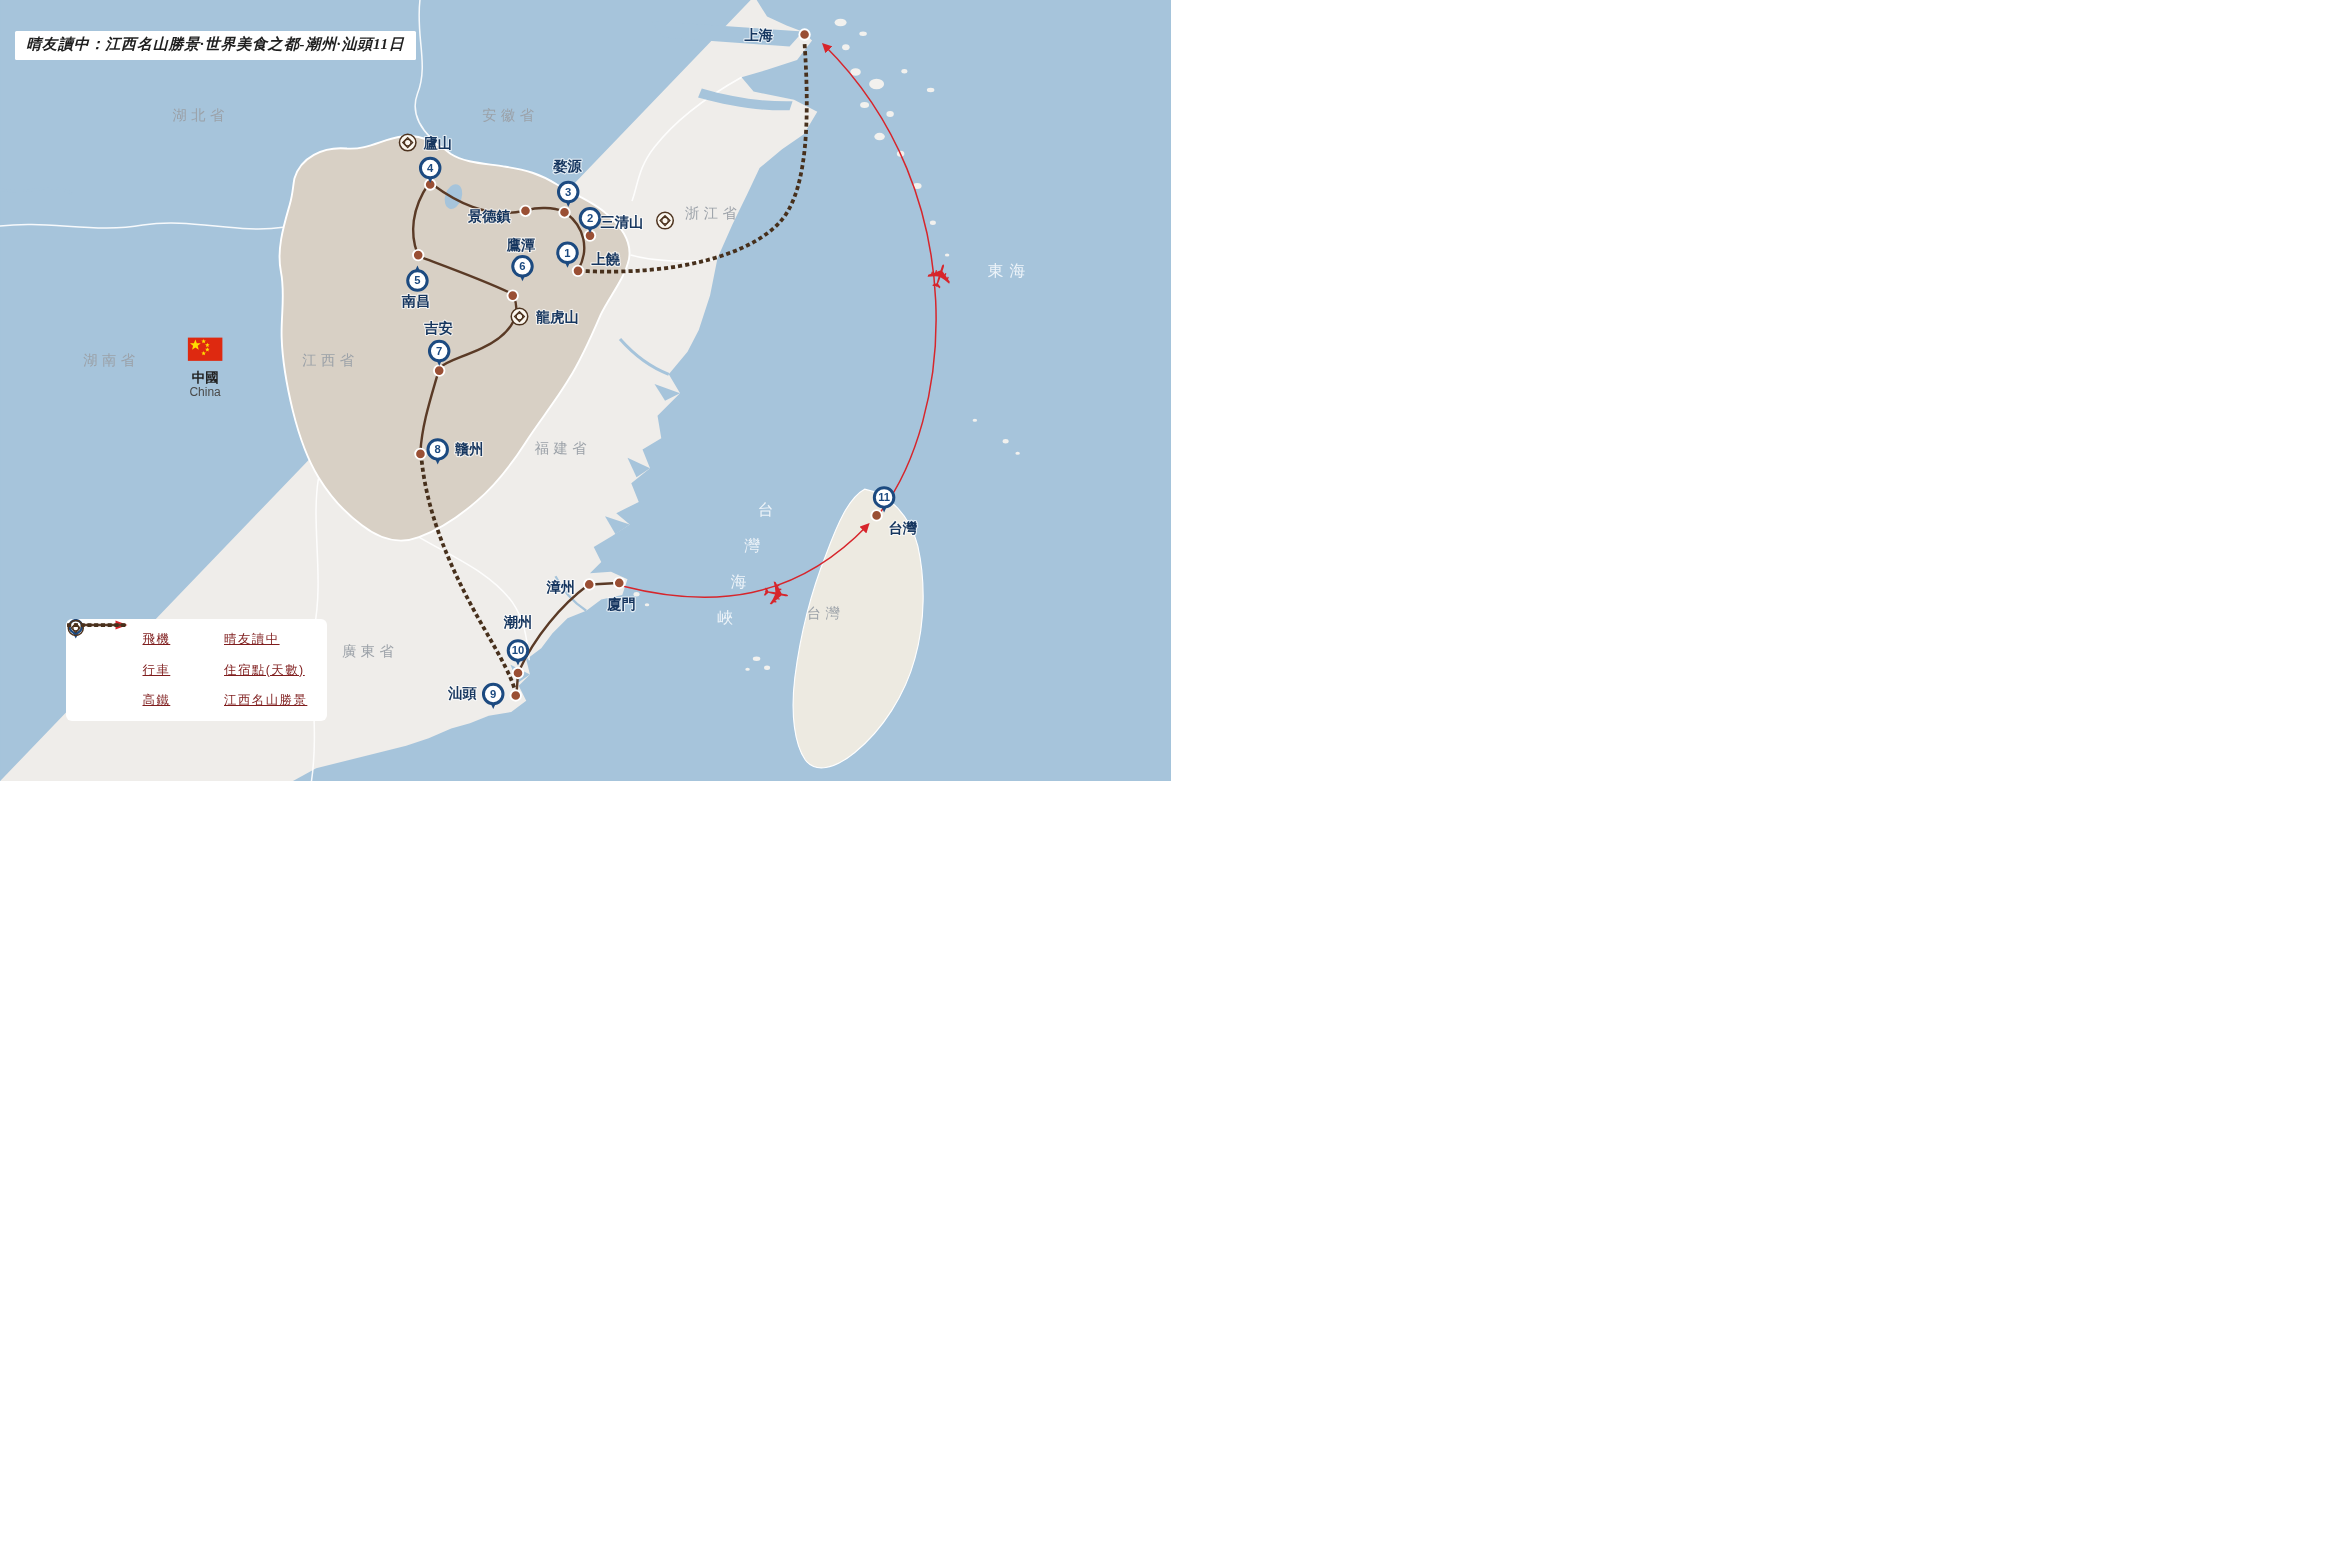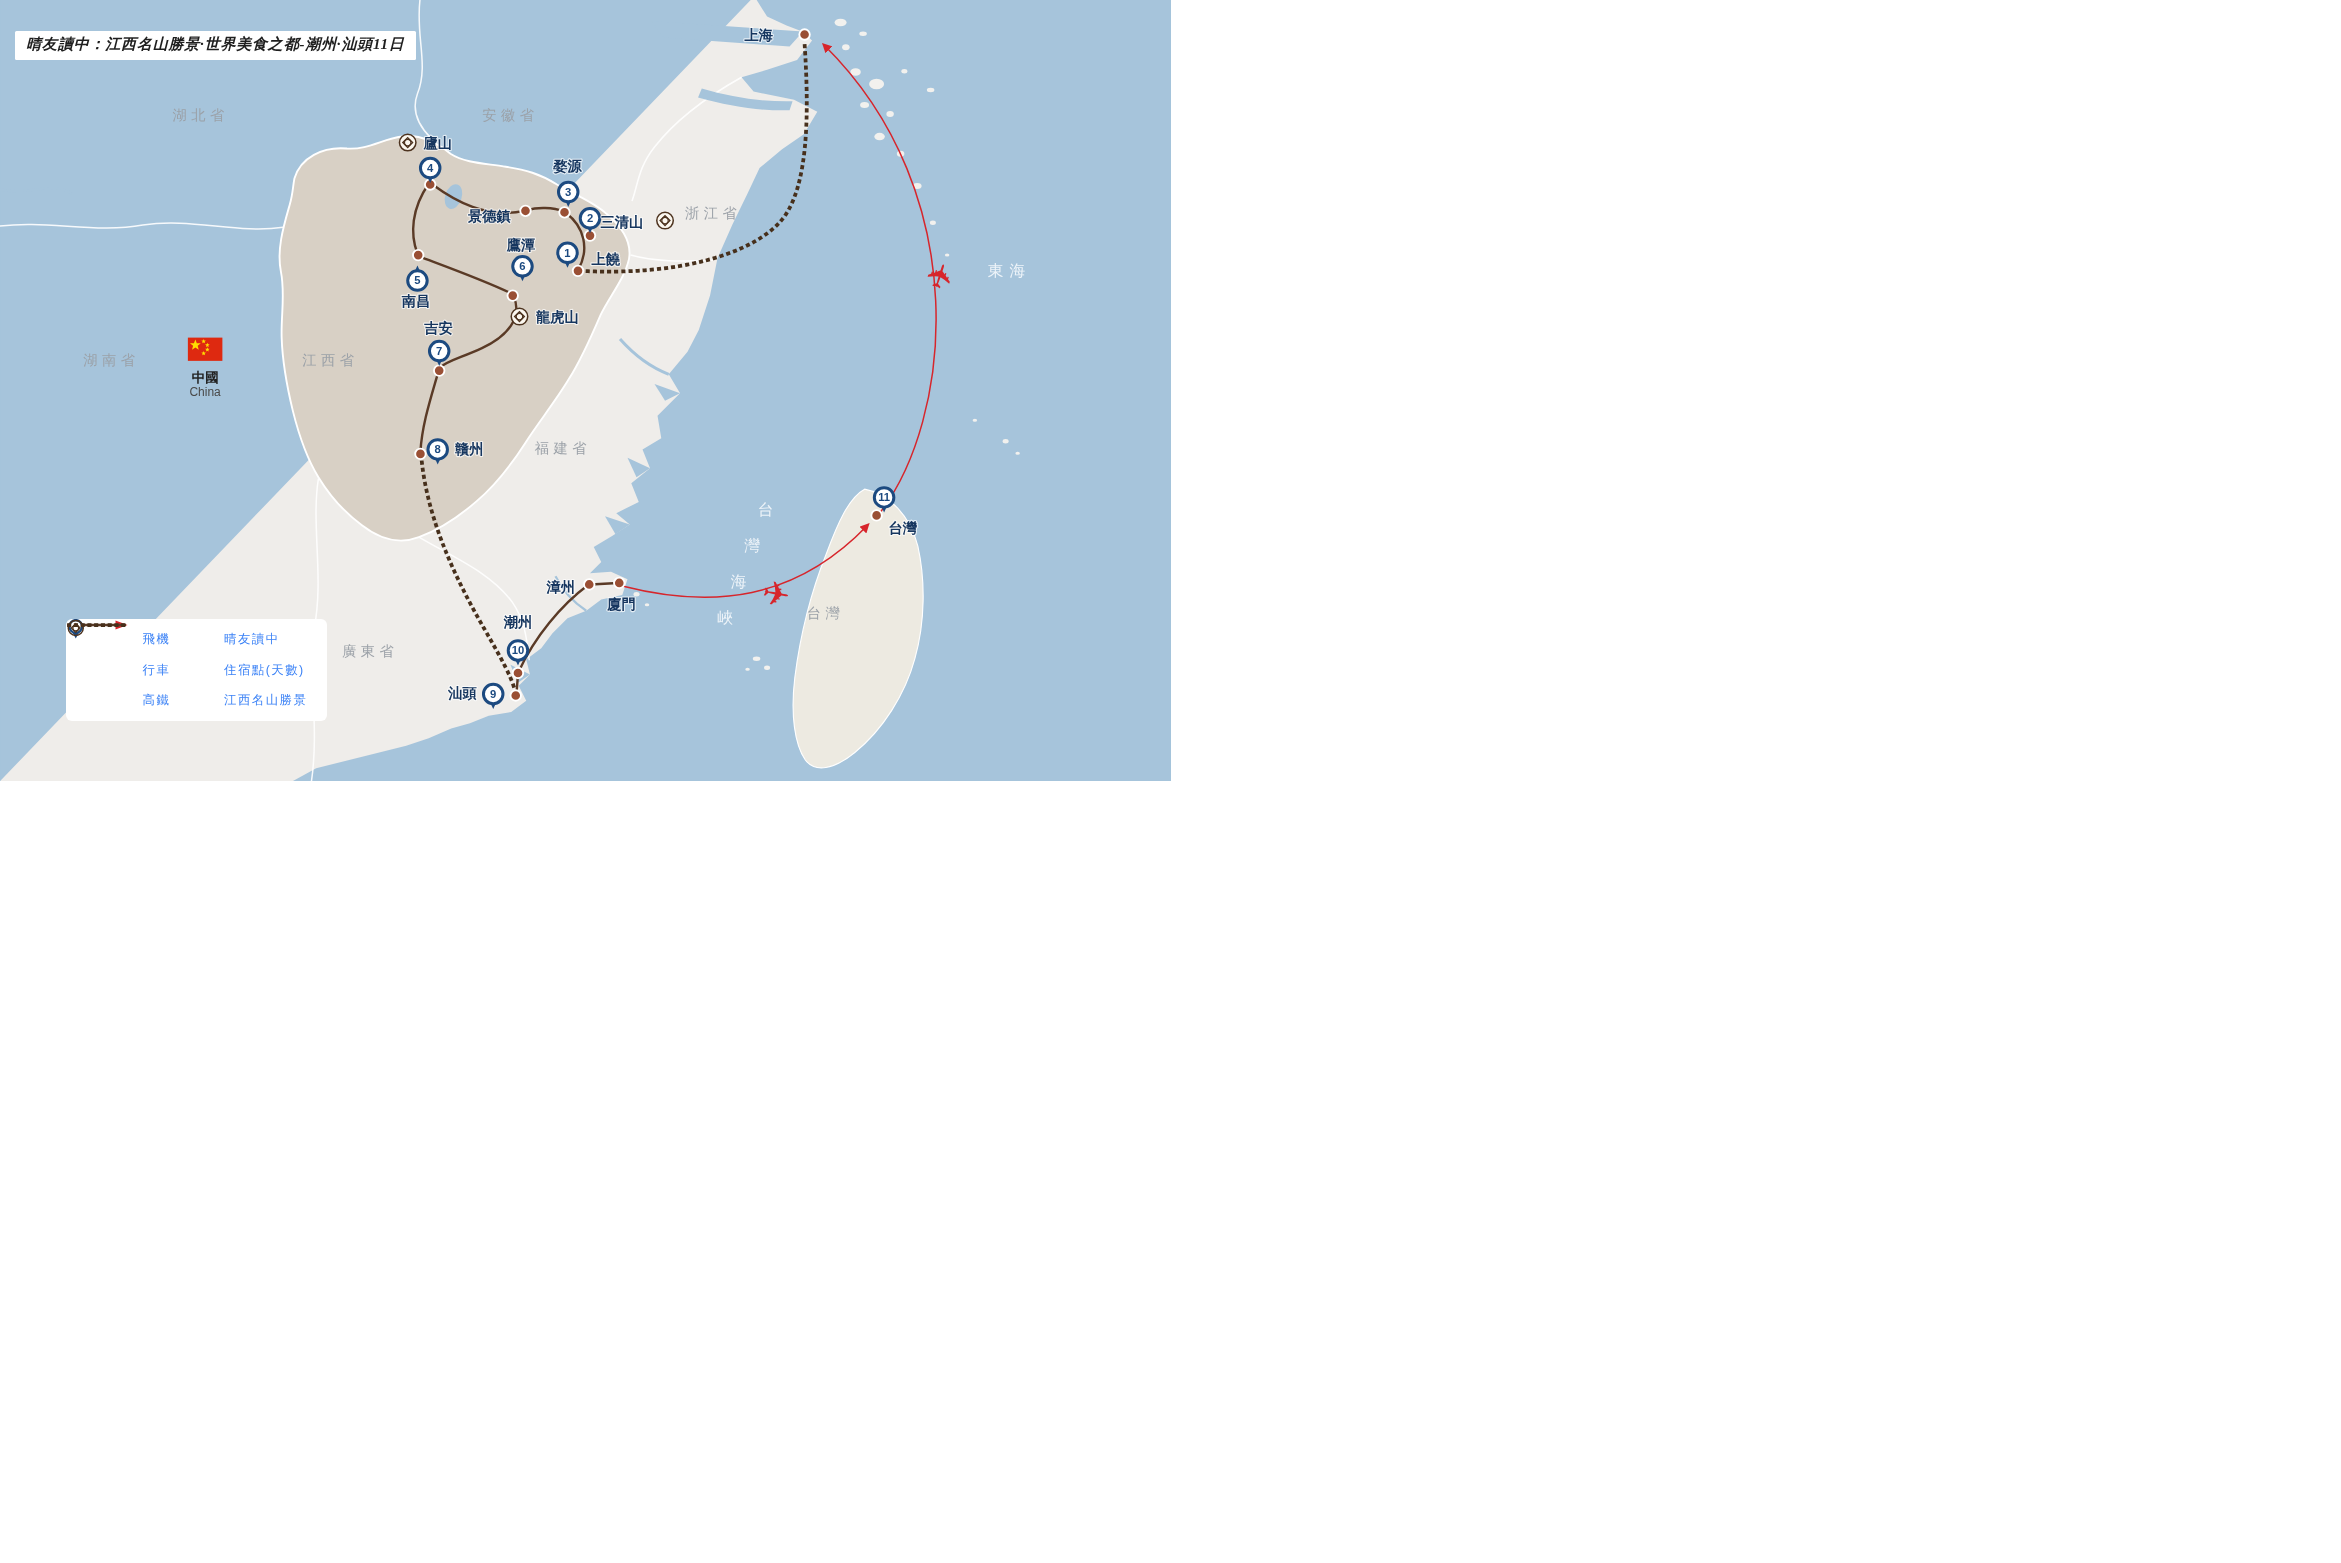--- a/index.html
+++ b/index.html
@@ -23,21 +23,21 @@
   .cname{font-size:18px;font-weight:600;fill:#222;}
   .cname-en{font-size:16px;fill:#4a4a4a;font-weight:400;}
   
   .title{position:absolute;left:15px;top:9.8px;background:#fff;padding:4.5px 11.3px 6px;border-radius:1.5px;
          font-family:"Liberation Serif",serif;font-style:italic;font-weight:700;font-size:15px;
          color:#1f1f1f;letter-spacing:0.8px;white-space:nowrap;margin-top:21px;}
   
   .legend{position:absolute;left:66px;top:619px;width:261px;background:#fff;border-radius:6px;
           padding:12px 10.5px;box-sizing:border-box;display:grid;
           grid-template-columns:66px 53px 28.5px auto;row-gap:13.5px;align-items:center;
-          font-size:12.4px;color:#3b82f6;letter-spacing:1.5px;}
+          font-size:12.4px;color:#7f1d1d;letter-spacing:1.5px;text-decoration:underline;}
   .lg-ic{display:flex;align-items:center;}
   .lg-ic.c{justify-content:center;}
   .lg-lb{white-space:nowrap;}
 </style>
 </head>
 <body>
 
 <div class="stage">
 
 <svg width="1171" height="781" viewBox="0 0 1560 1041">

